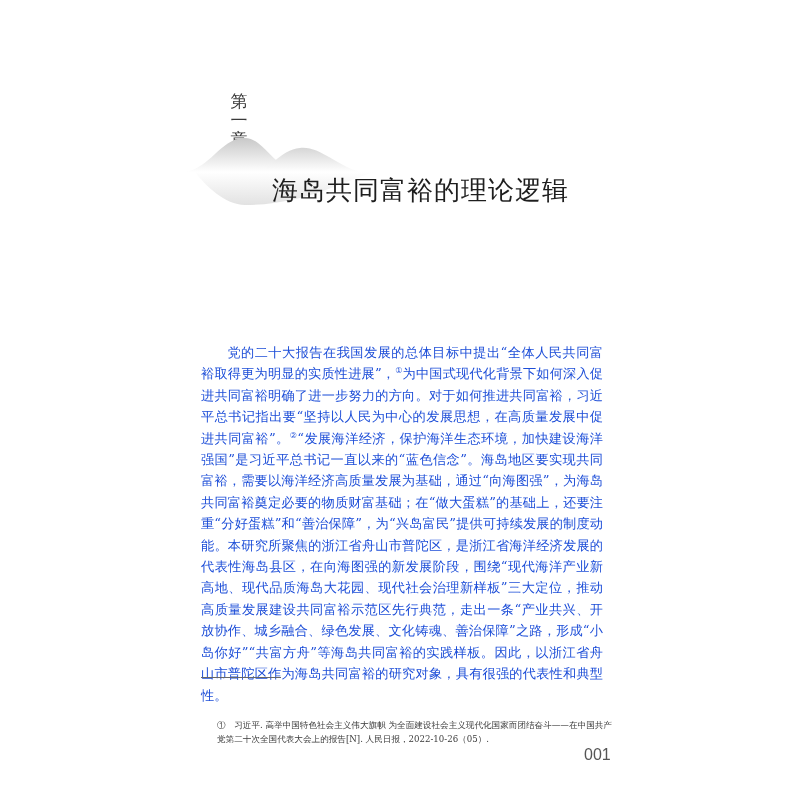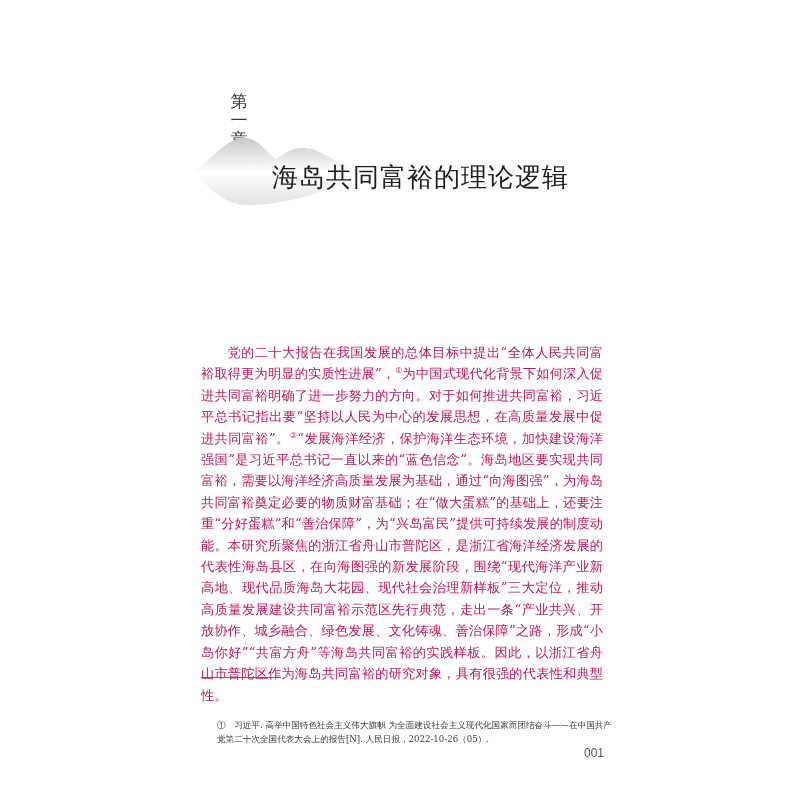--- a/index.html
+++ b/index.html
@@ -6,34 +6,34 @@
   body { width:800px; height:800px; background:#ffffff; position:relative; overflow:hidden;
          font-family: "DejaVu Serif", "Liberation Serif", serif; color:#2a2a2a; }
   .page { position:absolute; left:0; top:0; width:800px; height:800px; background:#fff; }
 
   .chapter-label { position:absolute; left:229px; top:92px; width:20px; font-size:17px; line-height:19px;
                    color:#3a3a3a; text-align:center; }
   .chapter-label span { display:block; }
 
   .mountains { position:absolute; left:185px; top:130px; width:210px; height:80px; }
 
-  .chapter-title { position:absolute; left:272px; top:160px; font-size:26px; letter-spacing:1px;
+  .chapter-title { position:absolute; left:272px; top:173px; font-size:26px; letter-spacing:1px;
                    color:#1e1e1e; white-space:nowrap; font-weight:normal; }
 
   .body-text { position:absolute; left:201px; top:342px; width:402px; font-size:13.2px; line-height:21.4px;
-               color:#be185d; text-align:justify; }
+               color:#1d4ed8; text-align:justify; }
   .body-text p { margin:0; text-indent:2em; }
   .sup { font-size:8px; vertical-align:super; line-height:0; }
 
   .fn-rule { position:absolute; left:201px; top:677px; width:80px; height:0; border-top:1px solid #666; }
   .footnotes { position:absolute; left:201px; top:719px; width:402px; font-size:8.6px; line-height:13.5px; color:#3a3a3a;margin-left:16px; }
   .footnotes div { margin:0; }
 
   .page-number { position:absolute; left:584px; top:746px; font-family:"Liberation Sans", sans-serif;
-                 font-size:12px; color:#555; }
+                 font-size:16px; color:#555; }
 </style>
 </head>
 <body>
 
 <div class="page">
 
   <div class="chapter-label">
     <span>第</span>
     <span>一</span>
     <span>章</span>

